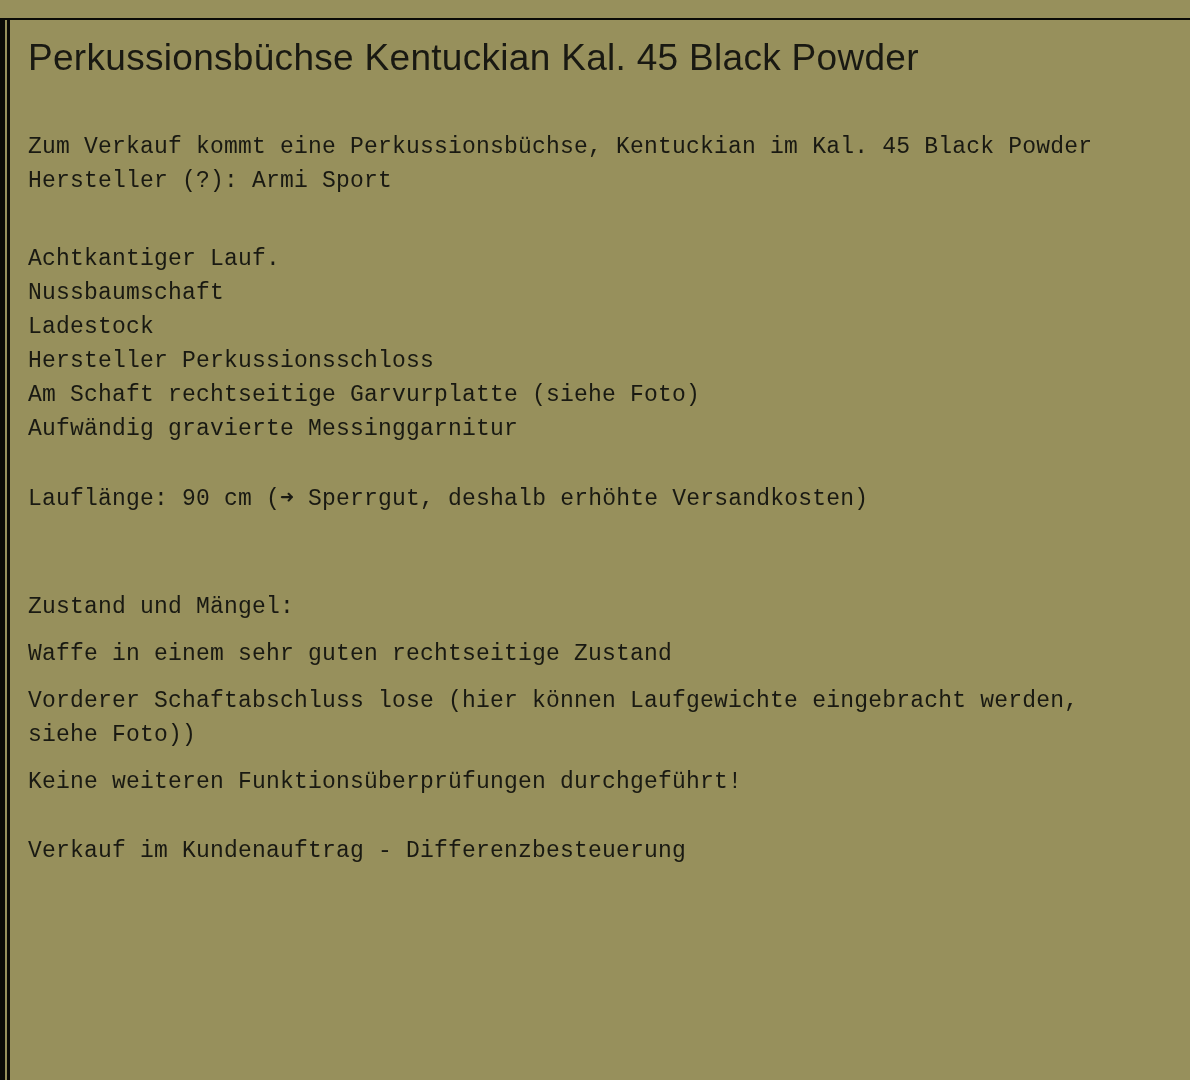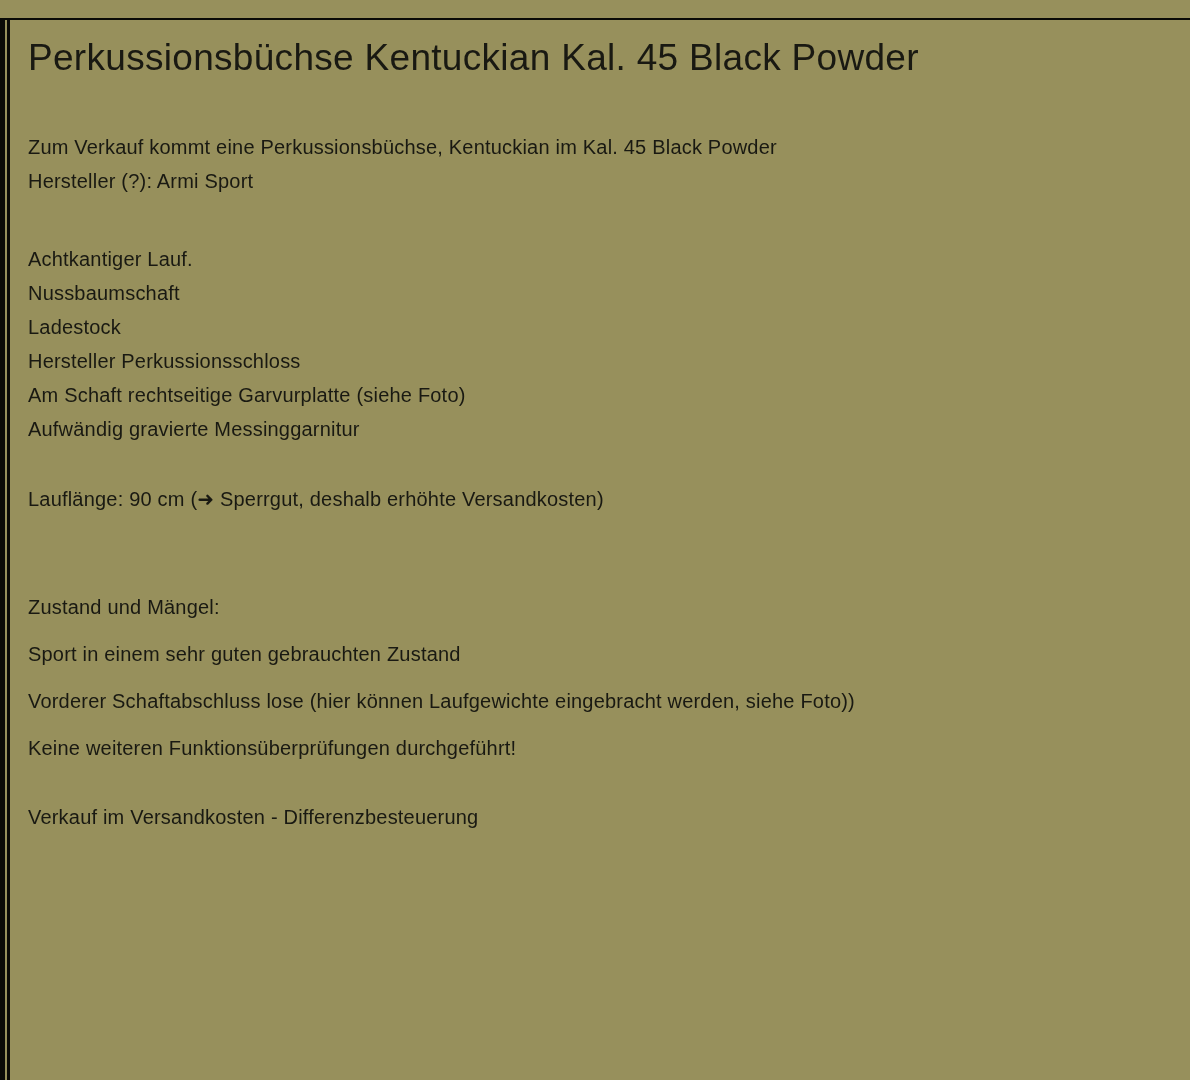--- a/index.html
+++ b/index.html
@@ -44,21 +44,21 @@
     padding: 0 36px 0 18px;
     box-sizing: border-box;
   }
   .title {
     margin: 16px 0 0 0;
     font-size: 37px;
     font-weight: 400;
     letter-spacing: 0.3px;
     line-height: 44px;
   }
-  .body-text { font-size: 20px; letter-spacing: 0.2px; }
+  .body-text { font-size: 23px; letter-spacing: 0.2px; font-family: Liberation Mono, monospace; }
   .intro {
     margin-top: 50px;
     line-height: 34px;
   }
   .features {
     margin-top: 44px;
     line-height: 34px;
   }
   .barrel {
     margin-top: 36px;
@@ -108,22 +108,22 @@
       <div>Ladestock</div>
       <div>Hersteller Perkussionsschloss</div>
       <div>Am Schaft rechtseitige Garvurplatte (siehe Foto)</div>
       <div>Aufwändig gravierte Messinggarnitur</div>
     </div>
 
     <div class="barrel body-text">Lauflänge: 90 cm (➜ Sperrgut, deshalb erhöhte Versandkosten)</div>
 
     <div class="condition body-text">
       <div class="condition-heading">Zustand und Mängel:</div>
-      <p>Sport in einem sehr guten gebrauchten Zustand</p>
+      <p>Waffe in einem sehr guten rechtseitige Zustand</p>
       <p>Vorderer Schaftabschluss lose (hier können Laufgewichte eingebracht werden, siehe Foto))</p>
       <p>Keine weiteren Funktionsüberprüfungen durchgeführt!</p>
     </div>
 
 
-    <div class="sale-note body-text">Verkauf im Versandkosten - Differenzbesteuerung</div>
+    <div class="sale-note body-text">Verkauf im Kundenauftrag - Differenzbesteuerung</div>
 
   </div>
 </div>
 
 </body></html>

